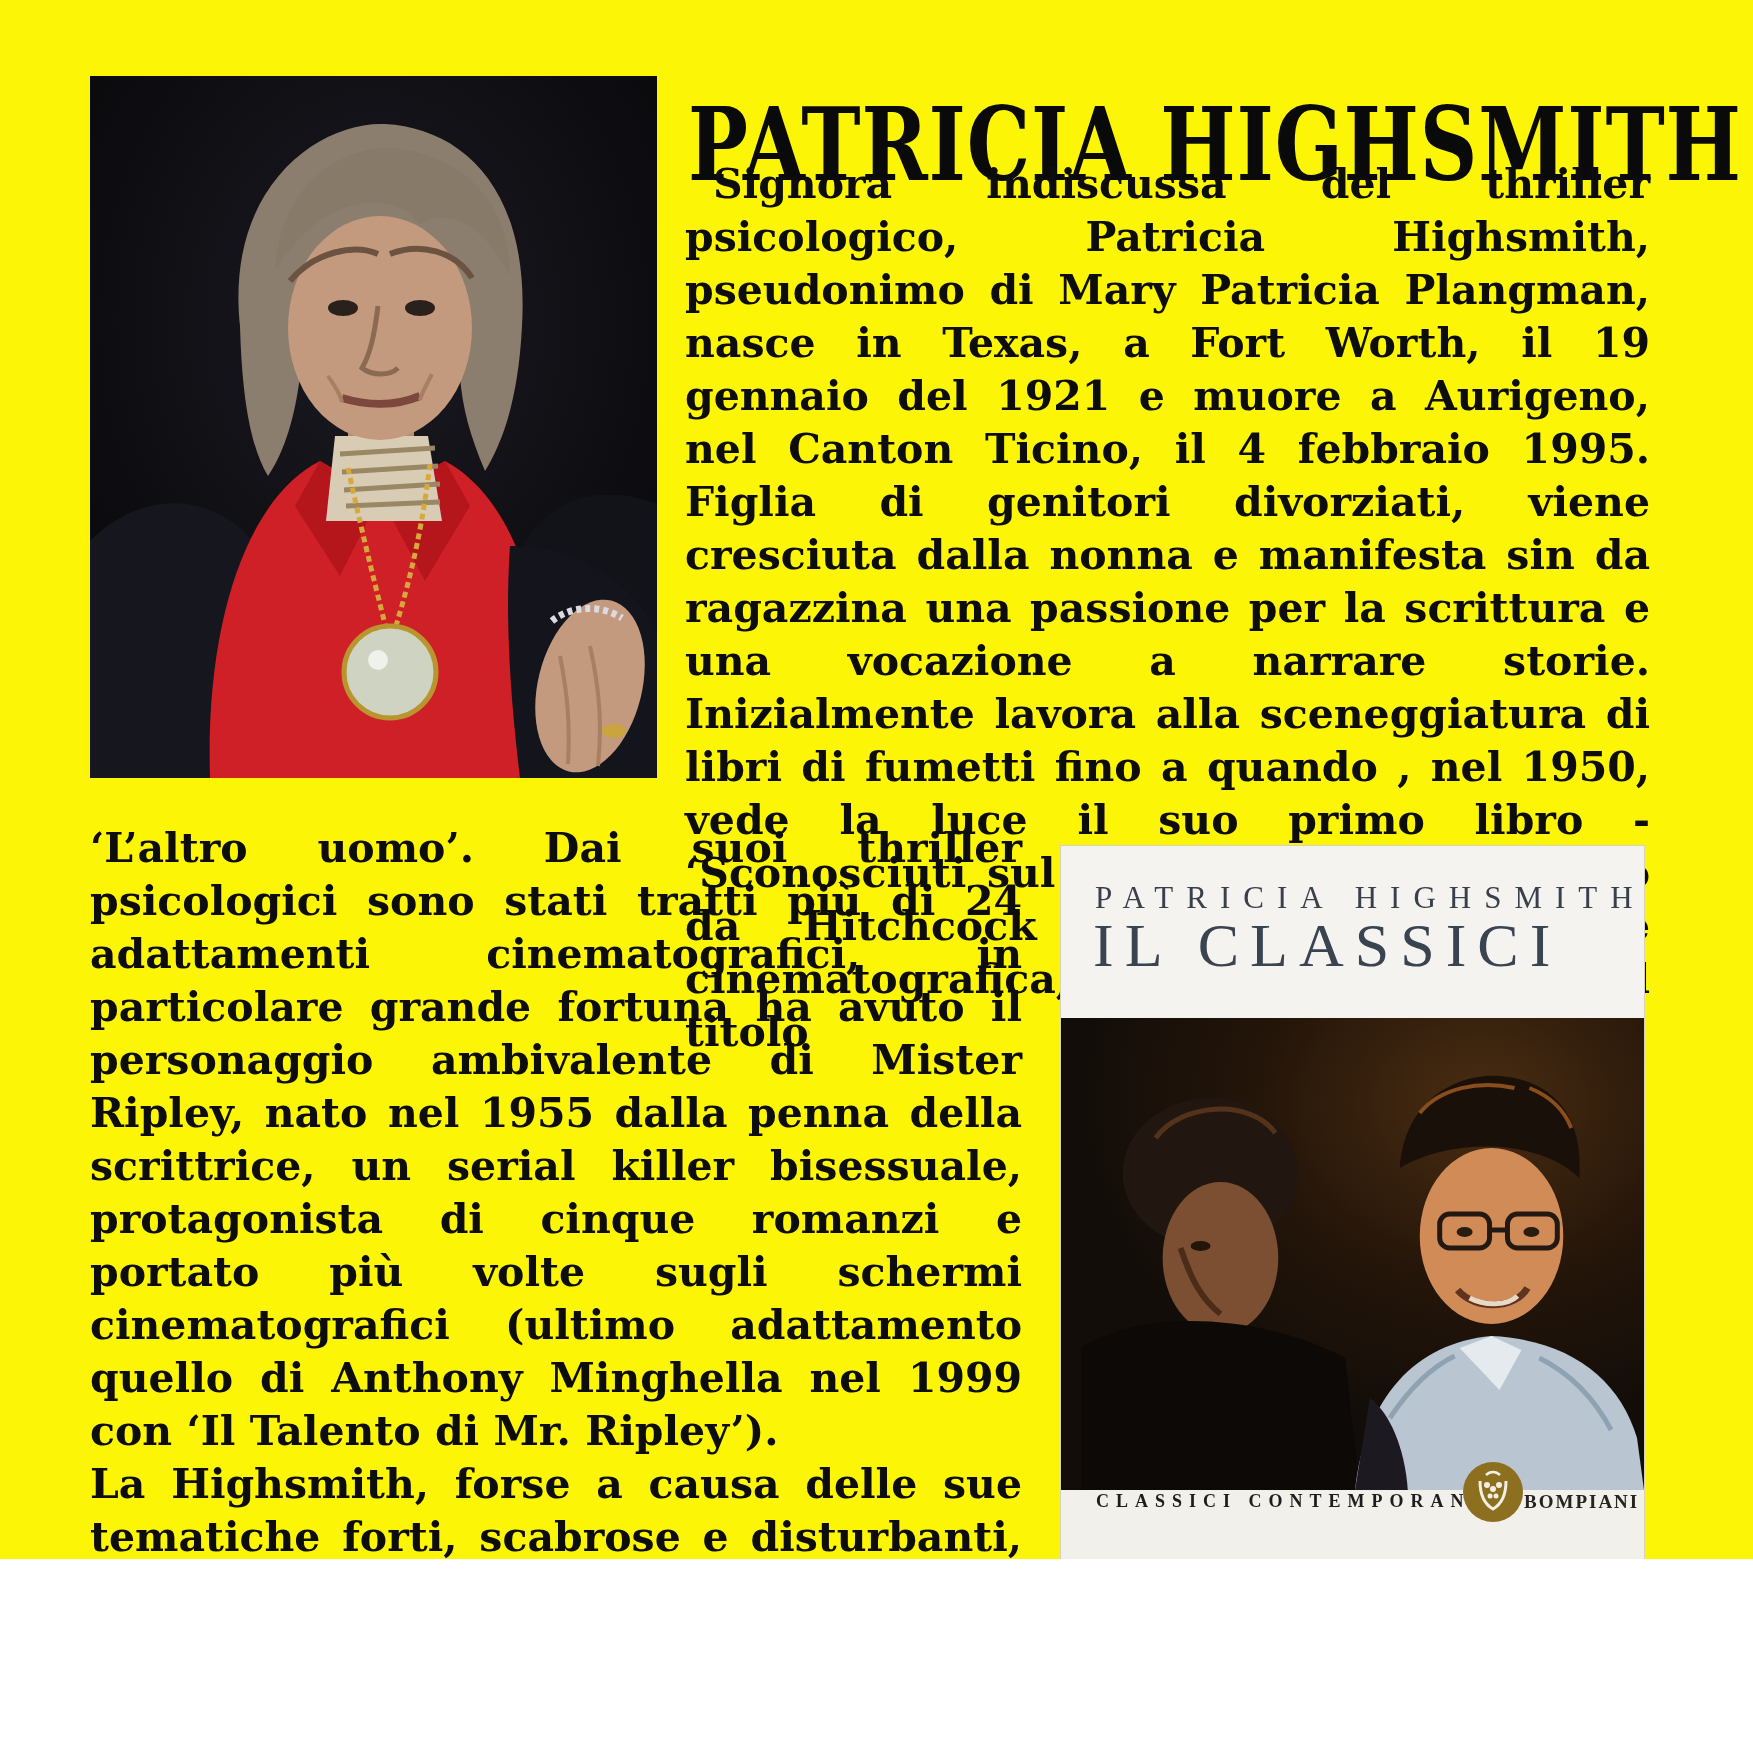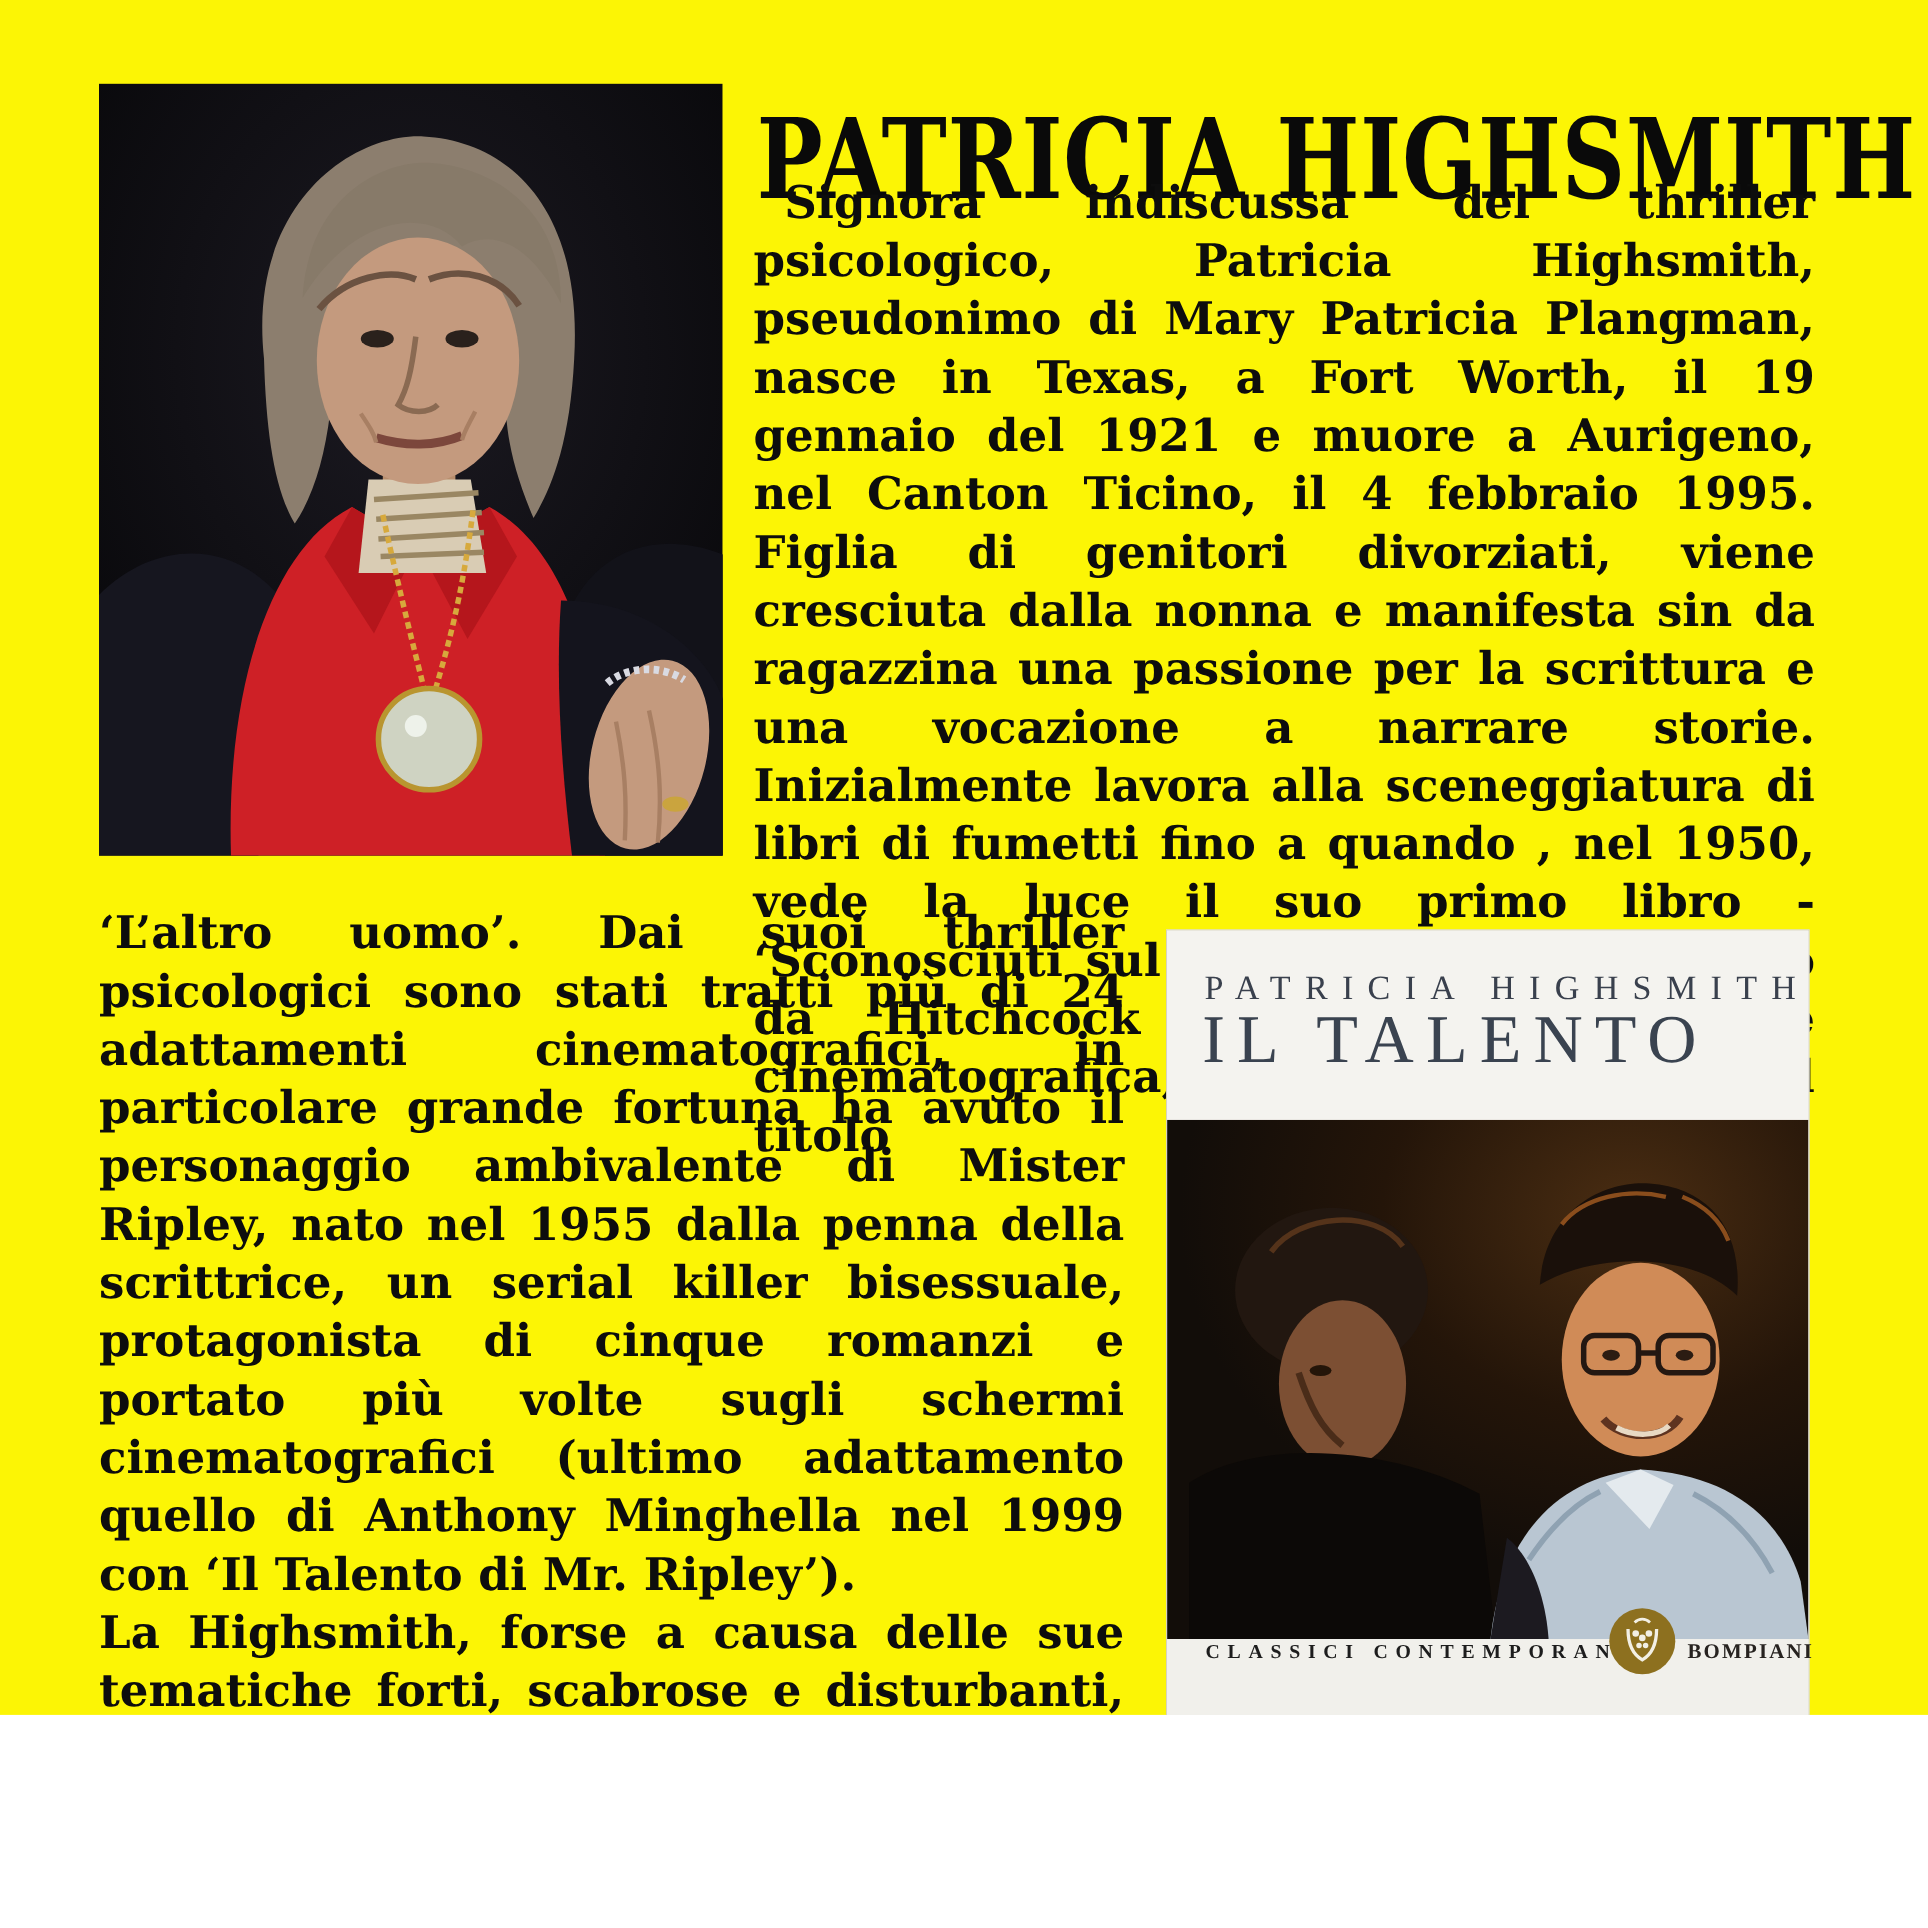--- a/index.html
+++ b/index.html
@@ -65,21 +65,21 @@
   .cover-footer{
     position:absolute;left:0;top:644px;width:100%;height:185px;
     background:#f1f0eb;
   }
   .cover-series{
     position:absolute;left:35px;top:645px;
     font-family:"Liberation Serif", serif;font-weight:bold;
     font-size:18px;letter-spacing:7px;color:#1d1d1d;white-space:nowrap;
   }
   .cover-publisher{
-    position:absolute;left:473px;top:645px;
+    position:absolute;left:463px;top:645px;
     font-family:"Liberation Serif", serif;font-weight:bold;
     font-size:19px;letter-spacing:2px;color:#272320;white-space:nowrap;
   }
   .publisher-logo{
     position:absolute;left:401px;top:615px;width:62px;height:62px;
   }
   .publisher-logo svg{display:block;width:100%;height:100%;}
   
   .band-olive{
     position:absolute;left:0;top:1722px;width:100%;height:19px;
@@ -145,21 +145,21 @@
   <div class="para para-right">Signora indiscussa del thriller psicologico, Patricia Highsmith, pseudonimo di Mary Patricia Plangman, nasce in Texas, a Fort Worth, il 19 gennaio del 1921 e muore a Aurigeno, nel Canton Ticino, il 4 febbraio 1995. Figlia di genitori divorziati, viene cresciuta dalla nonna e manifesta sin da ragazzina una passione per la scrittura e una vocazione a narrare storie. Inizialmente lavora alla sceneggiatura di libri di fumetti fino a quando , nel 1950, vede la luce il suo primo libro - ‘Sconosciuti sul treno’ - che verrà scelto da Hitchcock per la trasposizione cinematografica, diventata un cult con il titolo</div>
 
   <div class="para-left">
     <div class="para">‘L’altro uomo’. Dai suoi thriller psicologici sono stati tratti più di 24 adattamenti cinematografici, in particolare grande fortuna ha avuto il personaggio ambivalente di Mister Ripley, nato nel 1955 dalla penna della scrittrice, un serial killer bisessuale, protagonista di cinque romanzi e portato più volte sugli schermi cinematografici (ultimo adattamento quello di Anthony Minghella nel 1999 con ‘Il Talento di Mr. Ripley’).</div>
     <div class="para">La Highsmith, forse a causa delle sue tematiche forti, scabrose e disturbanti, è stata molto più apprezzata in Europa - dove sono ambientate la maggior parte delle sue opere - che in America, tanto che ha scelto di vivere in Svizzera dal 1963 alla sua morte, conducendo un’esistenza appartata e lontana dalle luci della ribalta.</div>
   </div>
 
   <div class="book-cover">
     <div class="cover-header">
       <div class="cover-author">PATRICIA HIGHSMITH</div>
-      <div class="cover-title-1">IL TALENTO</div>
+      <div class="cover-title-1">IL CLASSICI</div>
     </div>
 
     <div class="cover-still">
       <svg viewBox="0 0 585 472" preserveAspectRatio="none">
         <defs>
           <radialGradient id="warmGlow" cx="72%" cy="18%" r="70%">
             <stop offset="0%" stop-color="#4a2d12"></stop>
             <stop offset="55%" stop-color="#241509"></stop>
             <stop offset="100%" stop-color="#120d09"></stop>
           </radialGradient>

